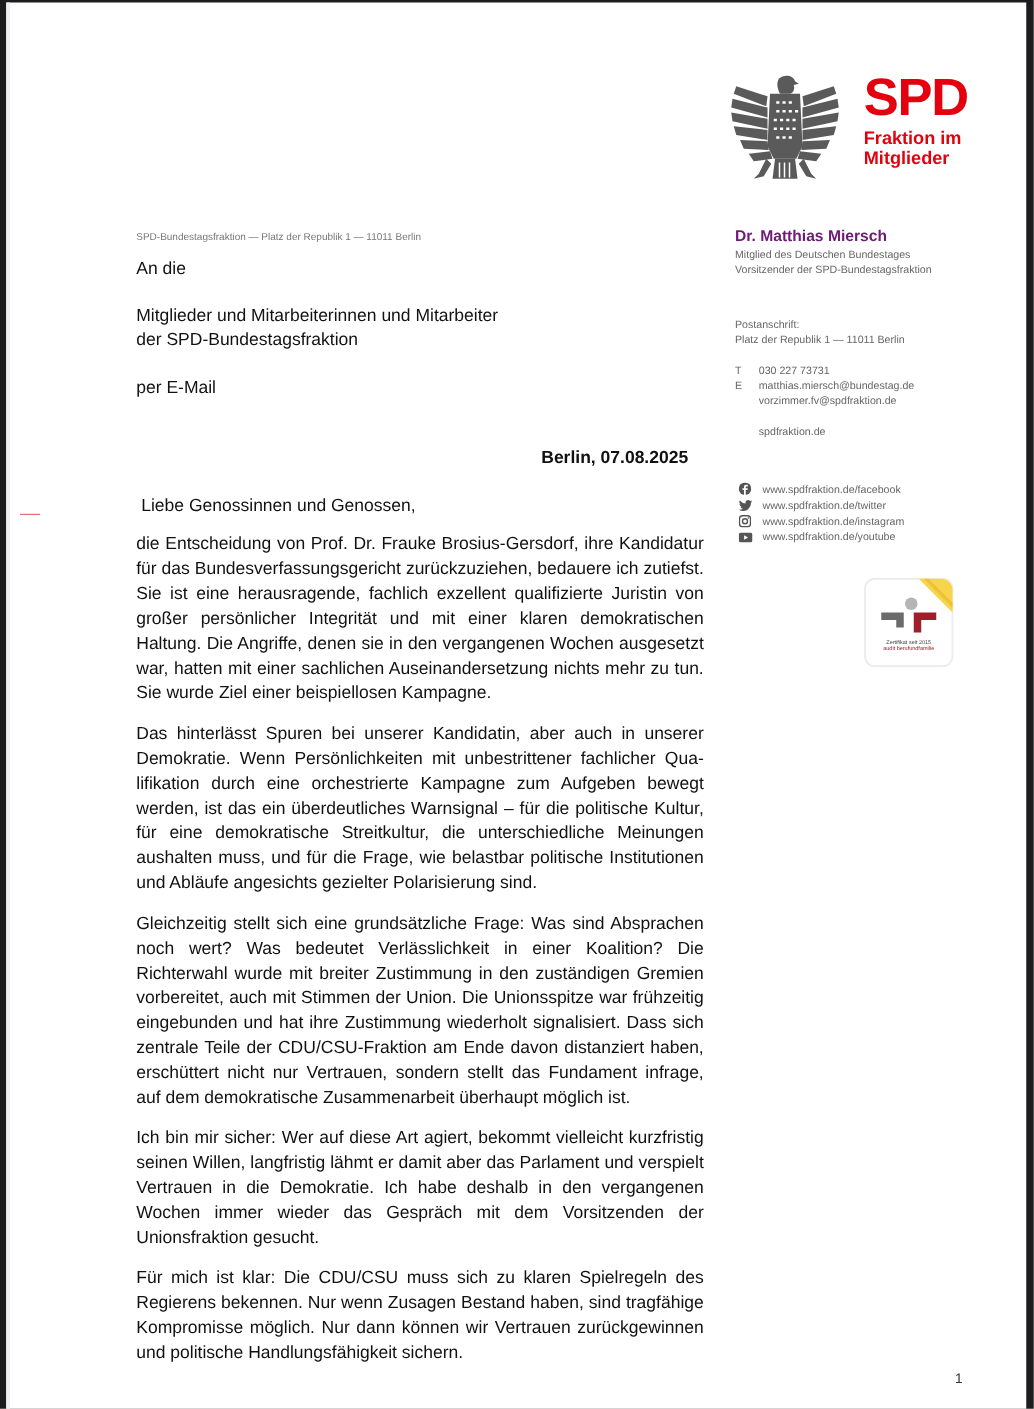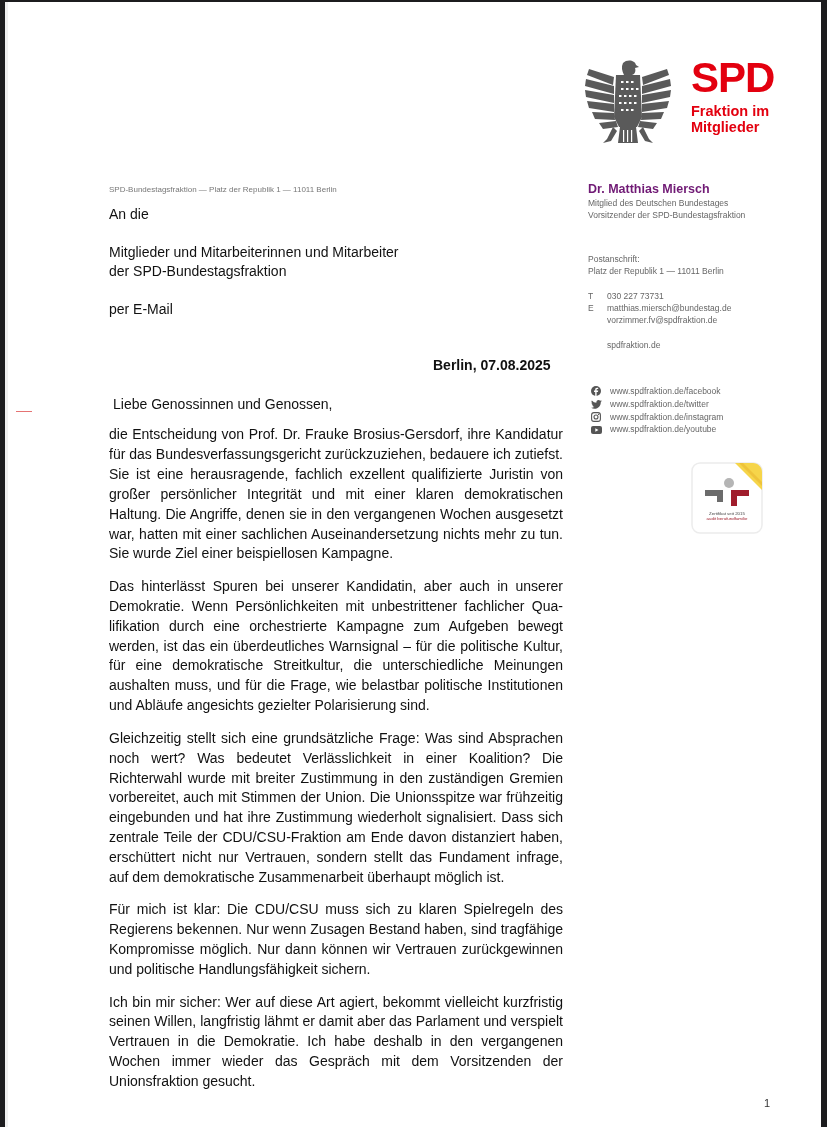--- a/index.html
+++ b/index.html
@@ -196,18 +196,18 @@
   <div class="abs date">Berlin, 07.08.2025</div>
 
   <div class="abs fold-mark"></div>
 
   <div class="abs salutation">Liebe Genossinnen und Genossen,</div>
 
   <div class="abs body">
     <p>die Entscheidung von Prof. Dr. Frauke Brosius-Gersdorf, ihre Kandi­datur für das Bundesverfassungsgericht zurückzuziehen, bedauere ich zutiefst. Sie ist eine herausragende, fachlich exzellent qualifizierte Ju­ristin von großer persönlicher Integrität und mit einer klaren demokra­tischen Haltung. Die Angriffe, denen sie in den vergangenen Wochen ausgesetzt war, hatten mit einer sachlichen Auseinandersetzung nichts mehr zu tun. Sie wurde Ziel einer beispiellosen Kampagne.</p>
     <p>Das hinterlässt Spuren bei unserer Kandidatin, aber auch in unserer Demokratie. Wenn Persönlichkeiten mit unbestrittener fachlicher Qua­lifikation durch eine orchestrierte Kampagne zum Aufgeben bewegt werden, ist das ein überdeutliches Warnsignal – für die politische Kul­tur, für eine demokratische Streitkultur, die unterschiedliche Meinun­gen aushalten muss, und für die Frage, wie belastbar politische Insti­tutionen und Abläufe angesichts gezielter Polarisierung sind.</p>
     <p>Gleichzeitig stellt sich eine grundsätzliche Frage: Was sind Abspra­chen noch wert? Was bedeutet Verlässlichkeit in einer Koalition? Die Richterwahl wurde mit breiter Zustimmung in den zuständigen Gre­mien vorbereitet, auch mit Stimmen der Union. Die Unionsspitze war frühzeitig eingebunden und hat ihre Zustimmung wiederholt signali­siert. Dass sich zentrale Teile der CDU/CSU-Fraktion am Ende davon distanziert haben, erschüttert nicht nur Vertrauen, sondern stellt das Fundament infrage, auf dem demokratische Zusammenarbeit über­haupt möglich ist.</p>
+    <p>Ich bin mir sicher: Wer auf diese Art agiert, bekommt vielleicht kurzfris­tig seinen Willen, langfristig lähmt er damit aber das Parlament und verspielt Vertrauen in die Demokratie. Ich habe deshalb in den vergan­genen Wochen immer wieder das Gespräch mit dem Vorsitzenden der Unionsfraktion gesucht.</p>
     <p>Für mich ist klar: Die CDU/CSU muss sich zu klaren Spielregeln des Regierens bekennen. Nur wenn Zusagen Bestand haben, sind tragfä­hige Kompromisse möglich. Nur dann können wir Vertrauen zurückge­winnen und politische Handlungsfähigkeit sichern.</p>
-    <p>Ich bin mir sicher: Wer auf diese Art agiert, bekommt vielleicht kurzfris­tig seinen Willen, langfristig lähmt er damit aber das Parlament und verspielt Vertrauen in die Demokratie. Ich habe deshalb in den vergan­genen Wochen immer wieder das Gespräch mit dem Vorsitzenden der Unionsfraktion gesucht.</p>
   </div>
 
   <div class="abs page-number">1</div>
 </div>
 
 </body></html>

